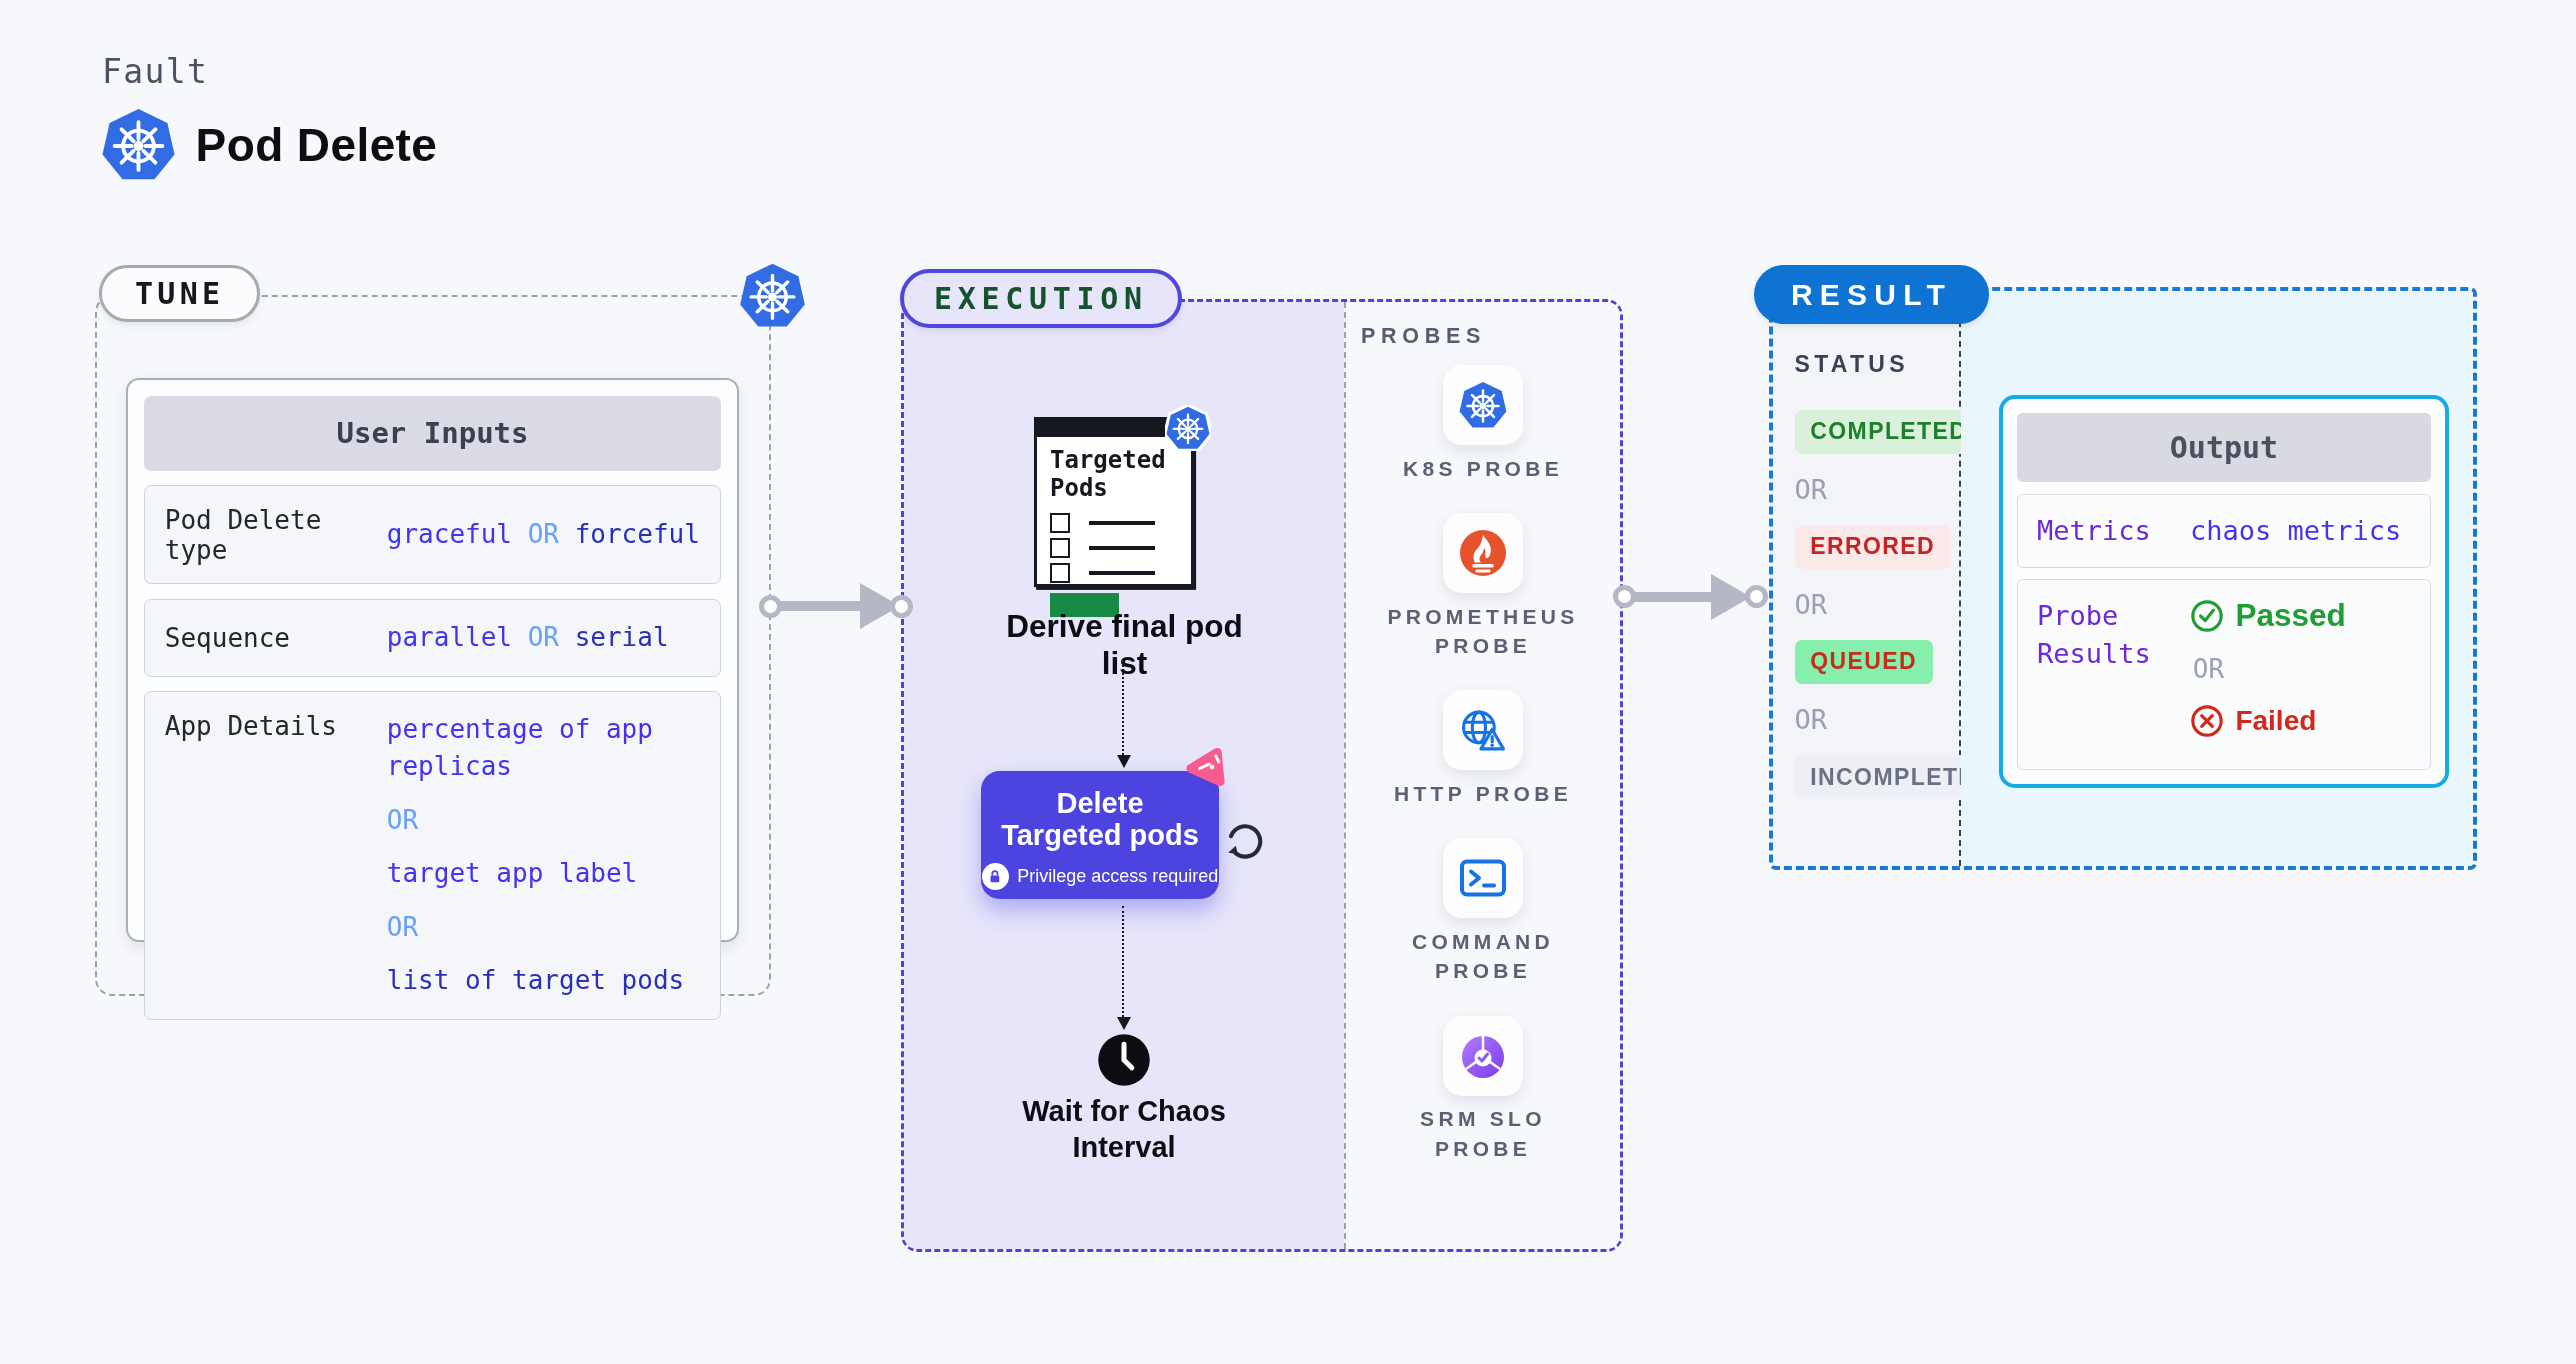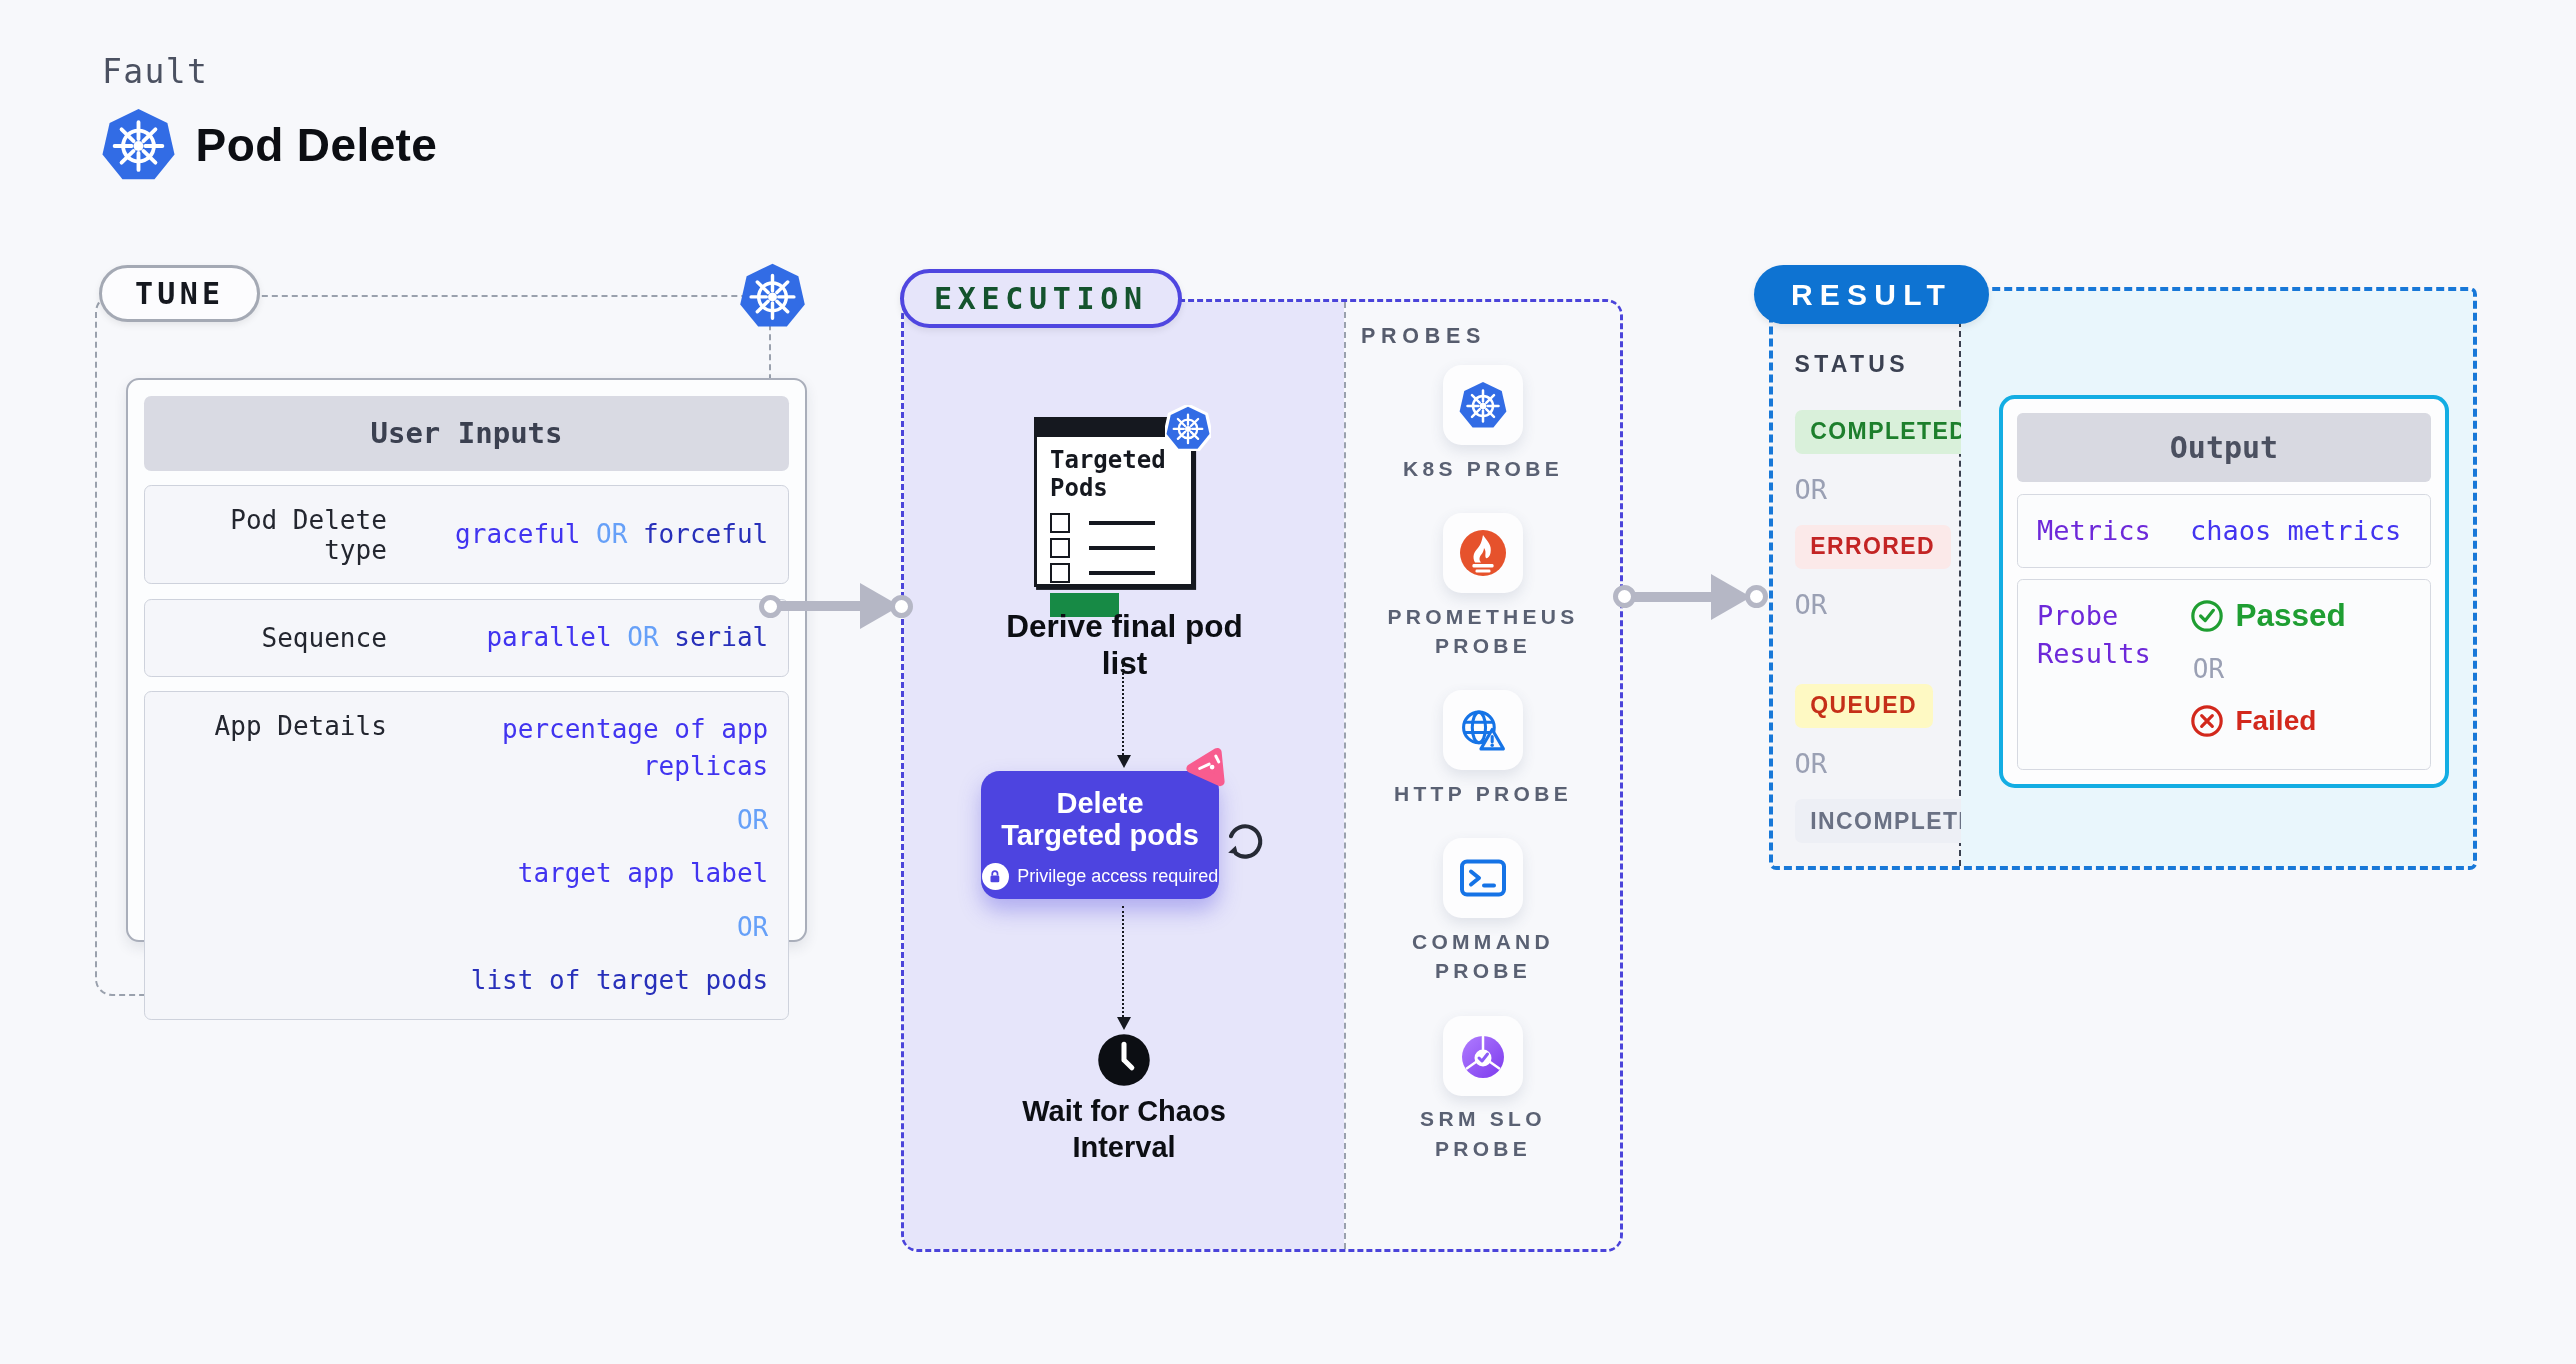--- a/index.html
+++ b/index.html
@@ -26,24 +26,24 @@
                border:4.3px solid #4f46e0; font-family:"DejaVu Sans Mono",monospace;
                font-weight:700; font-size:30px; color:#14532d; letter-spacing:5.7px; }
   .pill-result { left:1754px; top:265px; height:59px; padding:16px 37px; background:#0e73d2;
                  border:none; font-weight:700; font-size:30px; color:#fff; letter-spacing:7.2px; }
 
   
   .tune-box { position:absolute; left:95px; top:295px; width:676px; height:701px;
               border:2.9px dashed #9aa1ad; border-radius:17px; }
   .tune-k8s { position:absolute; left:738px; top:261px; width:69px; height:69px; z-index:5; }
 
-  .ui-card { position:absolute; left:126px; top:378px; width:681px; height:564px;
+  .ui-card { position:absolute; left:126px; top:378px; width:613px; height:564px;
              background:#fcfdfe; border:2.9px solid #a9aeba; border-radius:13px;
              box-shadow:0 5.7px 13px rgba(40,46,66,.10); padding:15.8px;
-             display:flex; flex-direction:column; gap:14.3px;text-align:right; }
+             display:flex; flex-direction:column; gap:14.3px; }
   .ui-head { background:#d9dae3; border-radius:7.2px; min-height:75px; display:flex;
              align-items:center; justify-content:center; font-family:"DejaVu Sans Mono",monospace;
              font-weight:700; font-size:29px; color:#3b4050; }
   .ui-row { background:#f5f6fa; border:1.4px solid #ced2dc; border-radius:7.2px;
             padding:18.6px 20px; display:flex; align-items:flex-start;
             font-family:"DejaVu Sans Mono",monospace; font-size:26px; }
   .ui-row.center { align-items:center; }
   .ui-label { width:222px; flex:0 0 222px; color:#23262f; }
   .ui-vals { flex:1; line-height:1.5; }
   .v-primary { color:#4134f0; }
@@ -114,21 +114,21 @@
   .result-box { position:absolute; left:1769px; top:287px; width:708px; height:583px;
                 border:4.3px dashed #1878d8; border-radius:7.2px; }
   .result-inner { position:absolute; inset:0; border-radius:2.9px; overflow:hidden; display:flex; }
   .status-panel { width:188px; flex:0 0 188px; background:#f3f4f8; border-right:2.1px dashed #3a4150;
                   padding:60px 0 0 21.5px; }
   .status-title { font-size:23px; font-weight:700; color:#3b4152; letter-spacing:4.3px; }
   .status-stack { margin-top:31.5px; display:flex; flex-direction:column; align-items:flex-start; gap:20px; }
   .badge { padding:8.6px 15.8px; border-radius:7.2px; font-size:23px; font-weight:700; letter-spacing:1.4px; }
   .badge-completed { background:#d9f0da; color:#1d7f2c; }
   .badge-errored { background:#fbe9e9; color:#c32424; }
-  .badge-queued { background:#fef9c3; color:#c52f18;margin-top:44px; }
+  .badge-queued { background:#86efac; color:#c52f18; }
   .badge-incompleted { background:#edeff5; color:#6a7184; }
   .status-or { font-family:"DejaVu Sans Mono",monospace; font-size:27px; color:#9aa0b4; }
   .output-panel { flex:1; background:#e9f6fc; }
 
   .output-box { position:absolute; left:1999px; top:395px; width:450px; height:393px;
                 background:#fdfdfe; border:4.3px solid #13ade3; border-radius:15.8px;
                 padding:14.3px; display:flex; flex-direction:column; gap:11.5px; z-index:3; }
   .output-head { background:#d8d9e1; border-radius:5.7px; min-height:69px; display:flex;
                  align-items:center; justify-content:center; font-family:"DejaVu Sans Mono",monospace;
                  font-weight:700; font-size:30px; color:#4b5060; }

